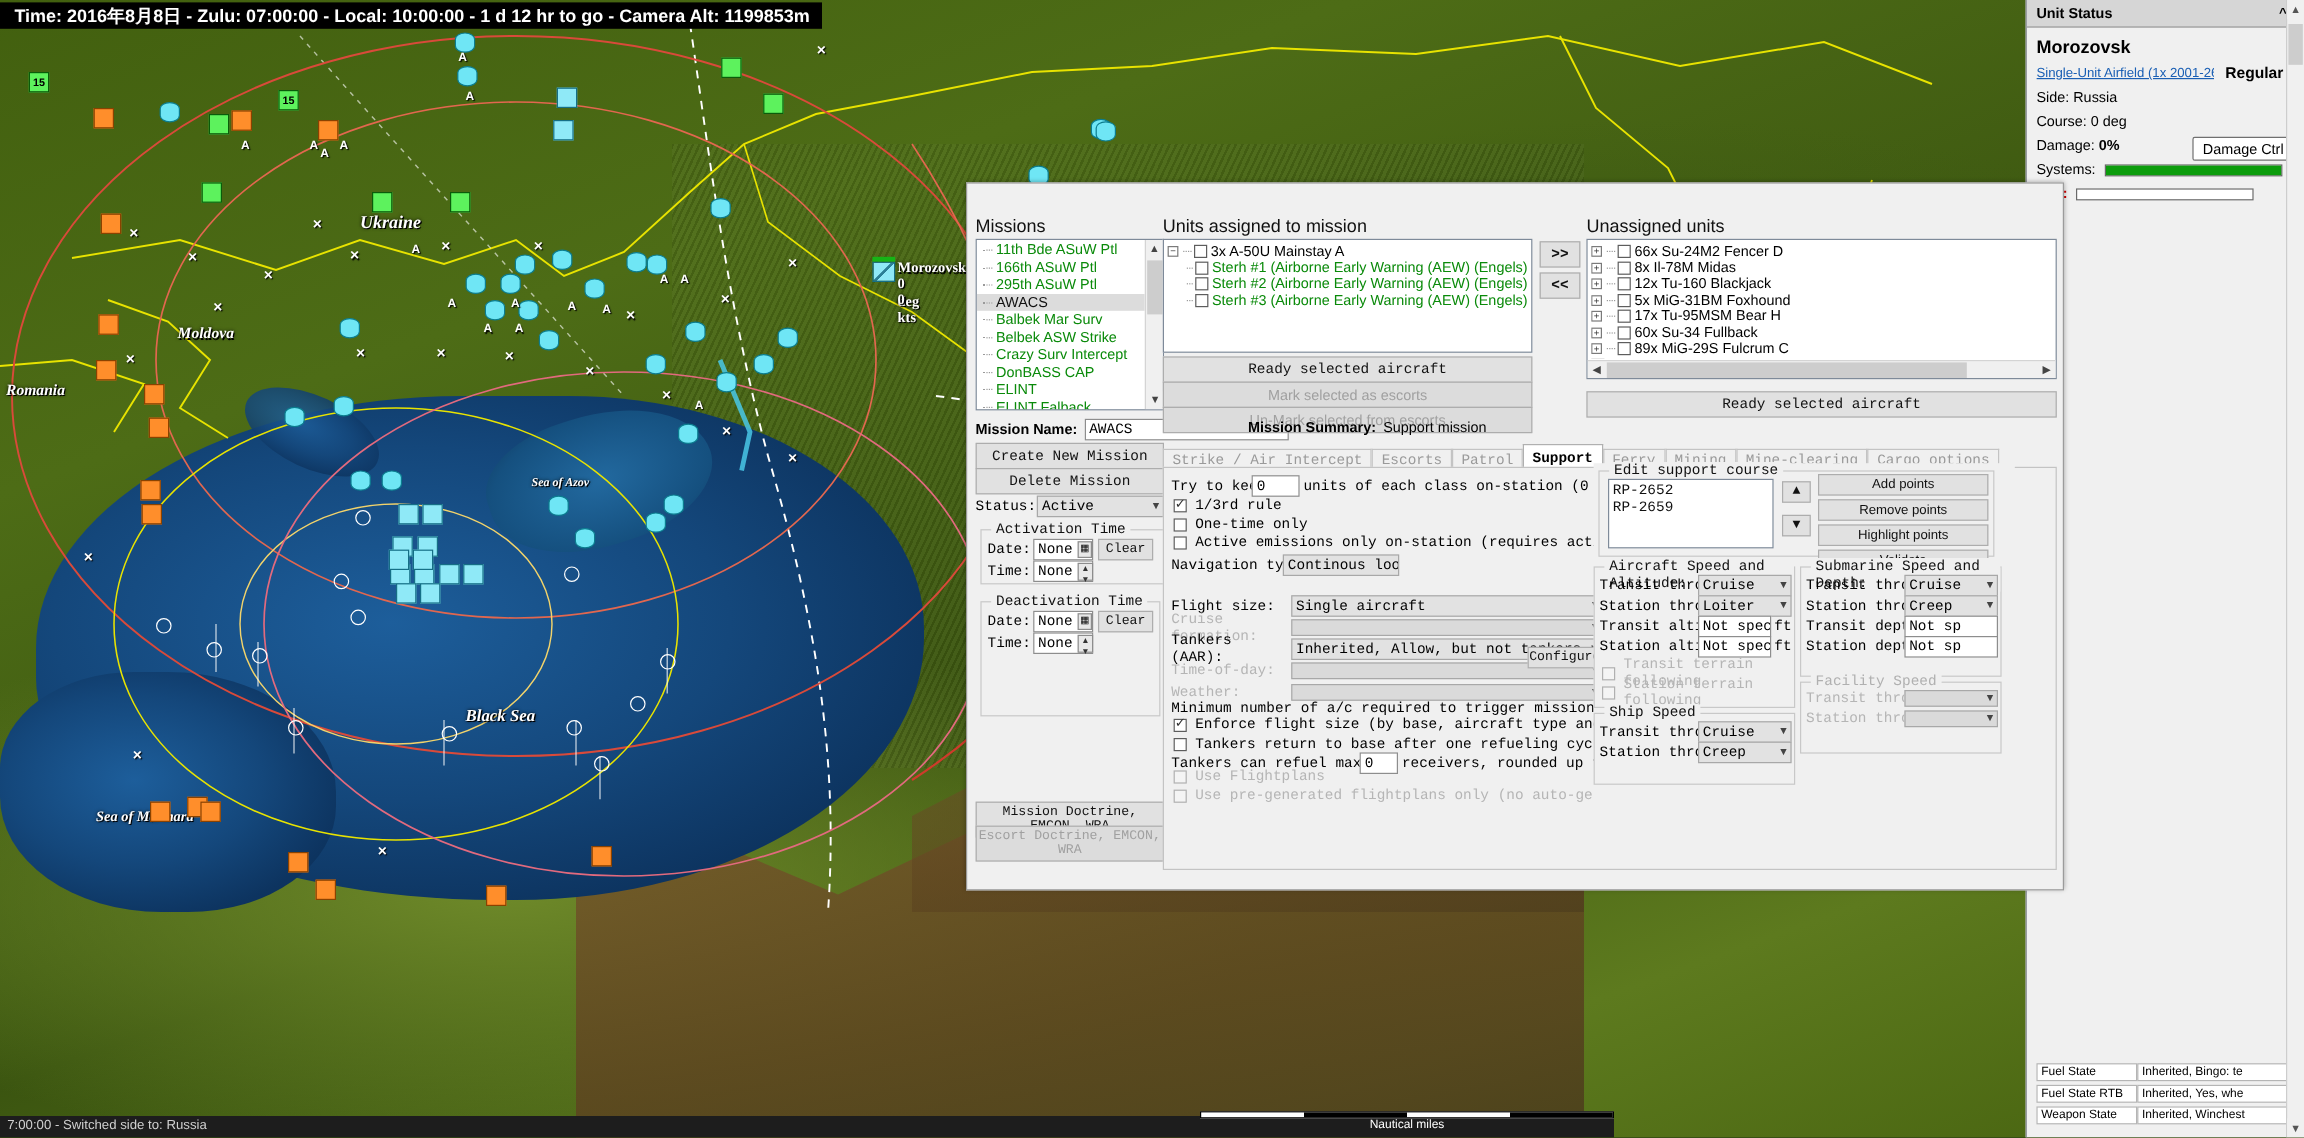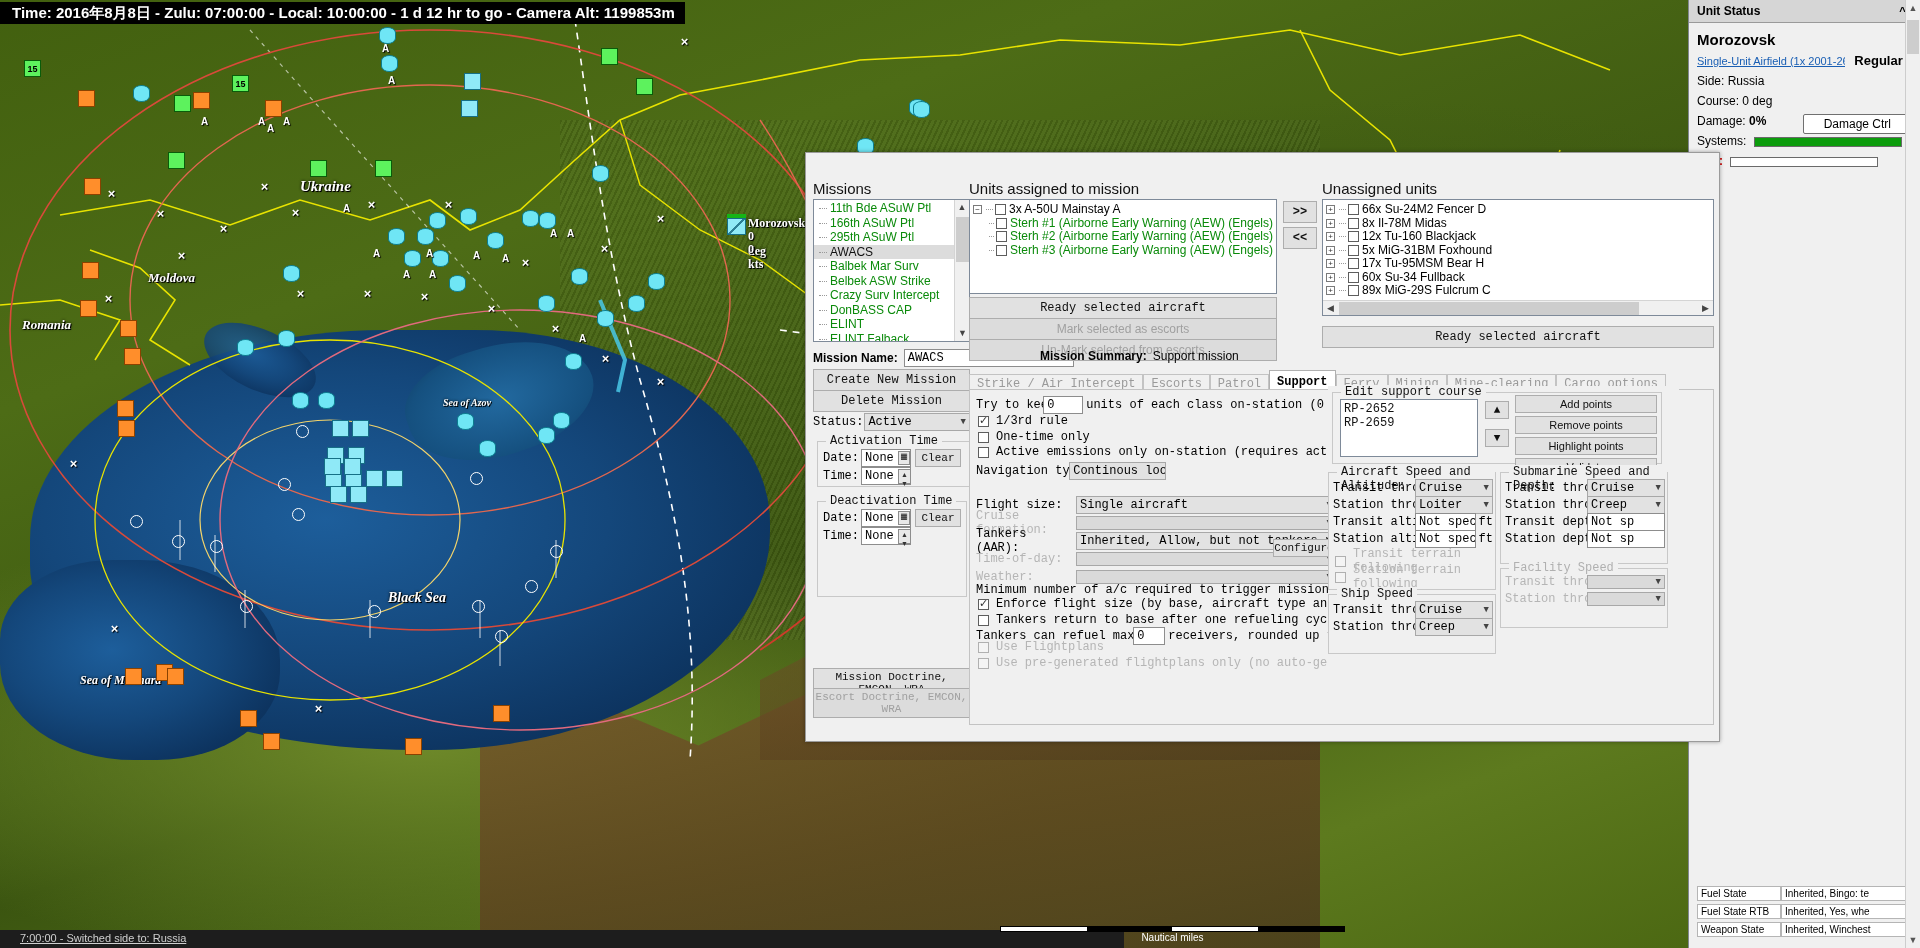--- a/index.html
+++ b/index.html
@@ -58,23 +58,23 @@
   
   #titlebar {
     position:absolute; left:0; top:2px; height:22px; z-index:40;
     background:#000; color:#fff; padding:2px 10px 2px 12px;
     font-weight:bold; font-size:15px; white-space:nowrap;
     font-family:"Liberation Sans", sans-serif;
   }
 
   
   #statusbar {
-    position:absolute; left:0; bottom:0; width:1124px; height:18px; z-index:40;
-    background:#1d1d1d; color:#cfcfcf; font-size:11px; padding:2px 20px;
-    white-space:nowrap; overflow:hidden;text-decoration:underline;
+    position:absolute; left:0; bottom:0; width:1345px; height:18px; z-index:40;
+    background:#1d1d1d; color:#cfcfcf; font-size:11px; padding:2px 6px;
+    white-space:nowrap; overflow:hidden;
   }
   #scalebar {
     position:absolute; left:1000px; bottom:0px; width:345px; height:22px; z-index:41;
     color:#fff; font-size:10px; text-align:center;
   }
   #scalebar .bar { height:6px; background:#fff; border:1px solid #000;
     background-image:linear-gradient(90deg,#fff 0 25%, #000 25% 50%, #fff 50% 75%, #000 75% 100%); }
 
   
   #unitstatus {
@@ -93,21 +93,21 @@
              display:inline-block; max-width:148px; overflow:hidden;
              white-space:nowrap; vertical-align:middle; }
   .us-reg { font-weight:bold; font-size:13px; margin-left:6px; vertical-align:middle; }
   .us-row { margin:6px 0; font-size:12px; }
   .us-bar { display:inline-block; width:148px; height:10px; border:1px solid #6a6a6a;
             background:#fff; vertical-align:middle; }
   .us-bar > i { display:block; height:100%; background:#0c9c0c; }
   .us-bar.red > i { background:#cfcfcf; }
   .dmgbtn {
     float:right; background:#fff; border:1px solid #707070; border-radius:2px;
-    padding:2px 20px; font-size:12px; cursor:pointer;
+    padding:2px 8px; font-size:12px; cursor:pointer;
   }
   .us-fire { color:#c00; font-weight:bold; }
   .us-scroll {
     position:absolute; right:0; top:0; width:15px; height:948px;
     background:#f0f0f0; border-left:1px solid #cdcdcd;
   }
   .us-scroll .thumb { position:absolute; top:20px; left:1px; width:12px; height:34px; background:#cdcdcd; }
   .us-scroll .arw { position:absolute; left:0; width:14px; height:16px; text-align:center;
                     font-size:9px; line-height:16px; background:#f0f0f0; color:#555; }
 
@@ -251,21 +251,21 @@
       <path d="M245,590 L245,628" fill="none"></path>
       <path d="M370,600 L370,638" fill="none"></path>
       <path d="M480,600 L480,638" fill="none"></path>
       <path d="M556,540 L556,578" fill="none"></path>
       <path d="M500,630 L500,666" fill="none"></path>
     </g>
   </svg>
 
   <div class="maplabel" style="left:300px;top:178px;font-size:15px;">Ukraine</div>
   <div class="maplabel" style="left:148px;top:270px;font-size:13px;">Moldova</div>
-  <div class="maplabel" style="left:22px;top:317px;font-size:13px;font-style:italic;">Romania</div>
+  <div class="maplabel" style="left:5px;top:317px;font-size:13px;font-style:italic;">Romania</div>
   <div class="maplabel" style="left:443px;top:397px;font-size:10px;">Sea of Azov</div>
   <div class="maplabel" style="left:388px;top:590px;font-size:14px;">Black Sea</div>
   <div class="maplabel" style="left:80px;top:673px;font-size:12px;">Sea of Marmara</div>
 
   <div style="position:absolute;left:727px;top:214px;">
     <div class="u-fac" style="position:absolute;left:0;top:4px;width:19px;height:17px;background:linear-gradient(135deg,#8fe9f7 45%,#2b7f96 46% 54%,#8fe9f7 55%);"></div>
     <div class="topbar-grn" style="left:0;top:0;width:19px;"></div>
     <div class="maplabel" style="left:21px;top:2px;font-size:12px;font-style:normal;">Morozovsk</div>
     <div class="maplabel" style="left:21px;top:15px;font-size:12px;font-style:normal;">0 deg</div>
     <div class="maplabel" style="left:21px;top:28px;font-size:12px;font-style:normal;">0 kts</div>

